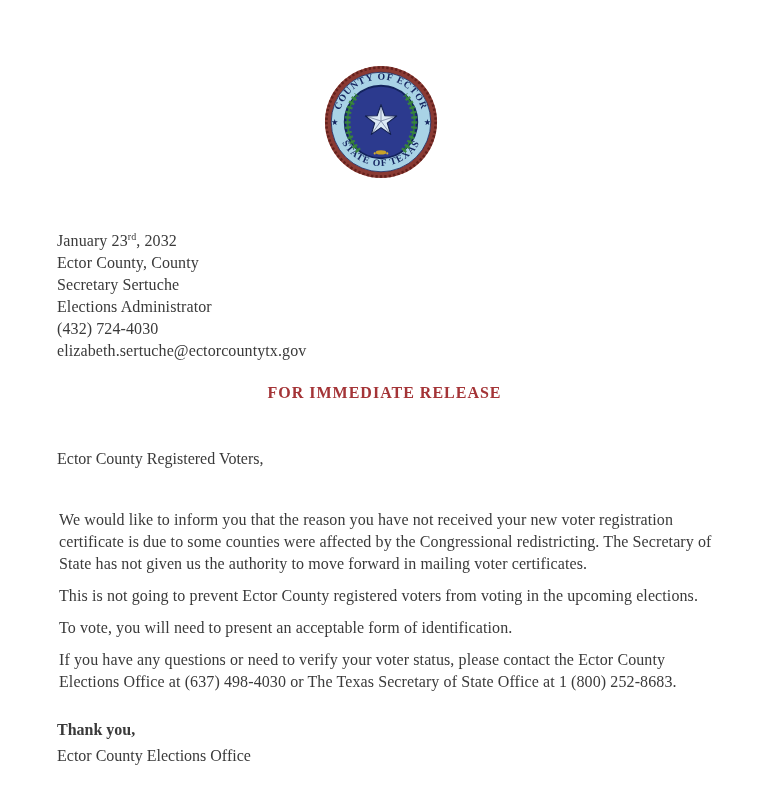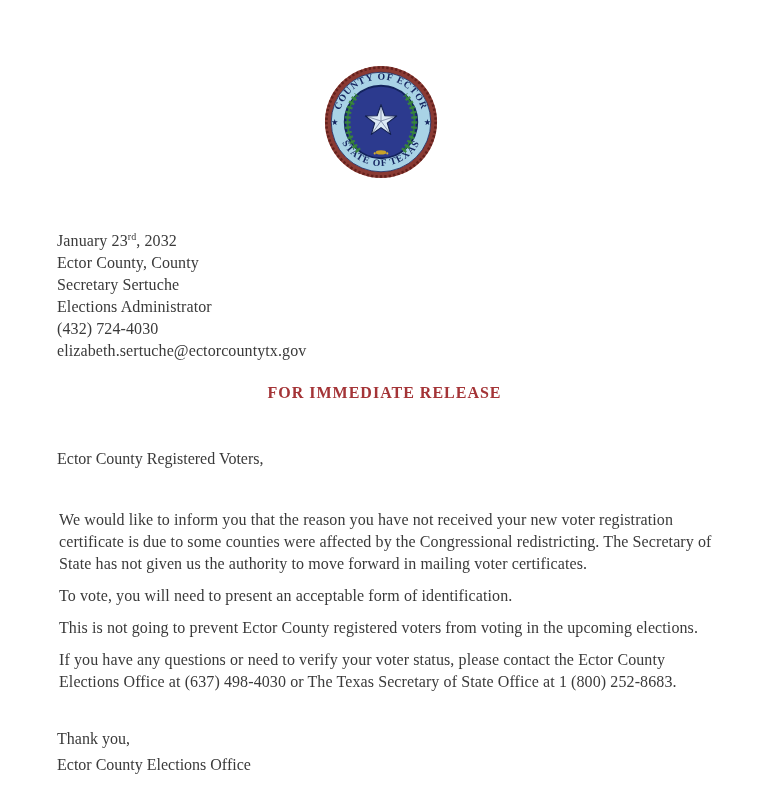--- a/index.html
+++ b/index.html
@@ -28,21 +28,21 @@
     font-weight: bold;
     font-size: 16px;
     letter-spacing: 1px;
     margin-top: 22px;
   }
 
   .salutation { margin-top: 46px; margin-bottom: 39px; line-height: 22px; }
 
   .body-paragraphs p { margin: 0 0 10px 2px; line-height: 22px; letter-spacing: 0.1px; }
 
-  .closing { margin-top: 35px; line-height: 22px; }
+  .closing { margin-top: 26px; line-height: 22px; font-weight: bold; }
   .signature { margin-top: 4px; line-height: 22px; }
 </style>
 </head>
 <body>
 
 <div class="page">
 
   <div class="seal-wrap">
     <svg class="seal" viewBox="0 0 120 120">
       <defs>
@@ -99,22 +99,22 @@
       <span class="header-line">(432) 724-4030</span>
       <span class="header-line"><a class="email-link">elizabeth.sertuche@ectorcountytx.gov</a></span>
     </div>
 
     <div class="release-title">FOR IMMEDIATE RELEASE</div>
 
     <div class="salutation">Ector County Registered Voters,</div>
 
     <div class="body-paragraphs">
       <p>We would like to inform you that the reason you have not received your new voter registration certificate is due to some counties were affected by the Congressional redistricting. The Secretary of State has not given us the authority to move forward in mailing voter certificates.</p>
+      <p>This is not going to prevent Ector County registered voters from voting in the upcoming elections.</p>
       <p>To vote, you will need to present an acceptable form of identification.</p>
-      <p>This is not going to prevent Ector County registered voters from voting in the upcoming elections.</p>
       <p>If you have any questions or need to verify your voter status, please contact the Ector County Elections Office at (637) 498-4030 or The Texas Secretary of State Office at 1 (800) 252-8683.</p>
     </div>
 
     <div class="closing">Thank you,</div>
     <div class="signature">Ector County Elections Office</div>
 
   </div>
 </div>
 
 </body></html>

